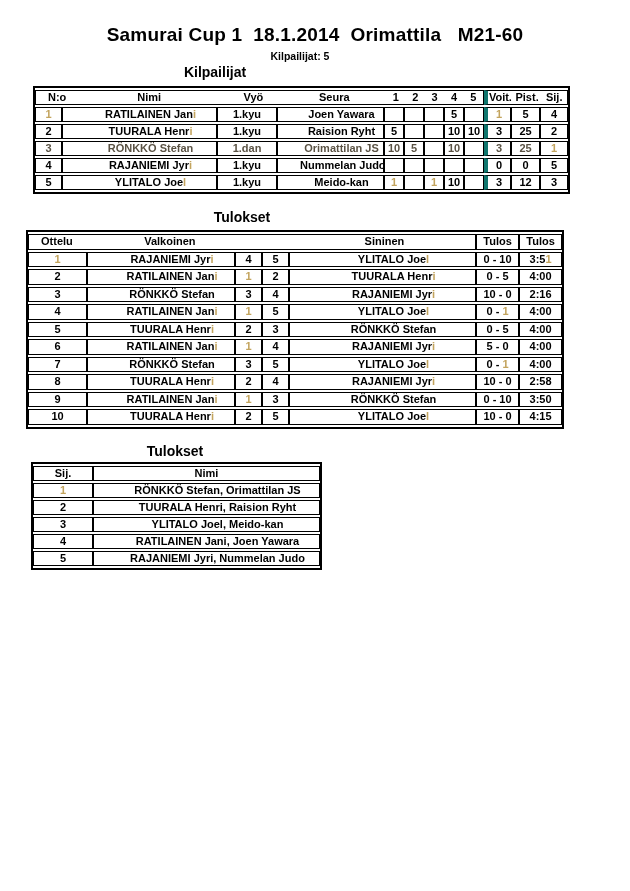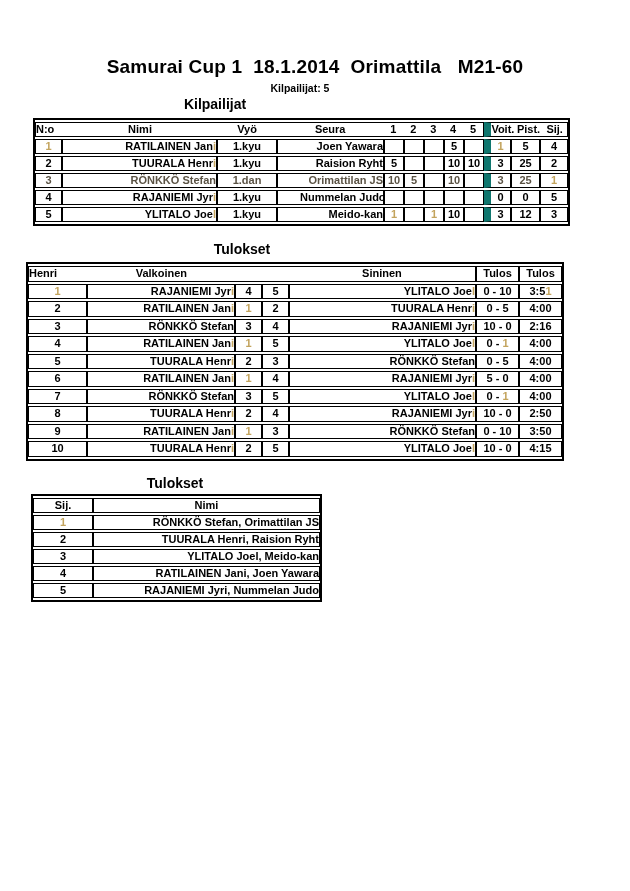--- a/index.html
+++ b/index.html
@@ -1,20 +1,19 @@
 <!DOCTYPE html>
 <html><head>
 <meta charset="utf-8">
 <style>
   html,body { margin:0; padding:0; background:#fff; }
   .page {
     position:relative; width:630px; height:656px; background:#ffffff;
     font-family:"Liberation Sans", sans-serif; font-weight:bold; color:#000;
     overflow:hidden;
-    margin-top:32px;
   }
   .title {
     position:absolute; top:24px; left:0; width:630px; text-align:center;
     font-size:19px; letter-spacing:0.2px; white-space:pre;
   }
   .note {
     position:absolute; top:50px; left:0; width:600px; text-align:center;
     font-size:10.5px;
   }
   .sec-heading {
@@ -33,26 +32,26 @@
   #t-ottelut     { left:26px;  top:230px; width:534px; }
   #t-tulokset    { left:31px;  top:462px; width:287px; }
 
   td {
     border:1px solid #000; box-sizing:border-box;
     font-size:11px; font-weight:bold; color:#000;
     height:15px; line-height:13px; padding:0;
     text-align:center; white-space:nowrap; overflow:hidden;
   }
   #t-ottelut td { height:15.5px; }
-  td.name { text-align:right; padding-left:22px; }
-  td.thickL { border-left:7px solid #0f766e; }
+  td.name { text-align:center; padding-left:22px; }
+  td.thickL { border-left:4px solid #0f766e; }
   td.hdr { padding:0; }
   .hrow { display:flex; align-items:center; height:100%; }
   .hrow span { display:block; text-align:center; font-size:11px; }
-  .hrow .hleft { text-align:left; padding-left:0; }
+  .hrow .hleft { text-align:left; padding-left:12px; }
   tr.light td { color:#5a5244; }
   .faint { color:#c3a45e; }
 </style>
 </head>
 <body>
 
 <div class="page">
 
   <div class="title">Samurai Cup 1  18.1.2014  Orimattila   M21-60</div>
   <div class="note">Kilpailijat: 5</div>
@@ -177,21 +176,21 @@
         <col style="width:27px">
         <col style="width:27px">
       <col style="width:187px">
         <col style="width:43px">
         <col style="width:43px">
     </colgroup>
     <tbody id="tb-ottelut">
       <tr>
         <td class="hdr" colspan="5">
           <div class="hrow">
-            <span class="hleft" style="width:59px">Henri</span>
+            <span class="hleft" style="width:59px">Ottelu</span>
             <span style="width:148px">Valkoinen</span>
             <span style="width:27px"></span>
             <span style="width:27px"></span>
             <span style="width:187px">Sininen</span>
           </div>
         </td>
         <td class="hdr">Tulos</td>
         <td class="hdr">Tulos</td>
       </tr>
     <tr>
@@ -257,21 +256,21 @@
           <td>0 - <span class="faint">1</span></td>
           <td>4:00</td>
         </tr>
         <tr>
           <td>8</td>
           <td class="name">TUURALA Henr<span class="faint">i</span></td>
           <td>2</td>
           <td>4</td>
           <td class="name">RAJANIEMI Jyr<span class="faint">i</span></td>
           <td>10 - 0</td>
-          <td>2:50</td>
+          <td>2:58</td>
         </tr>
         <tr>
           <td>9</td>
           <td class="name">RATILAINEN Jan<span class="faint">i</span></td>
           <td><span class="faint">1</span></td>
           <td>3</td>
           <td class="name">RÖNKKÖ Stefan</td>
           <td>0 - 10</td>
           <td>3:50</td>
         </tr>

